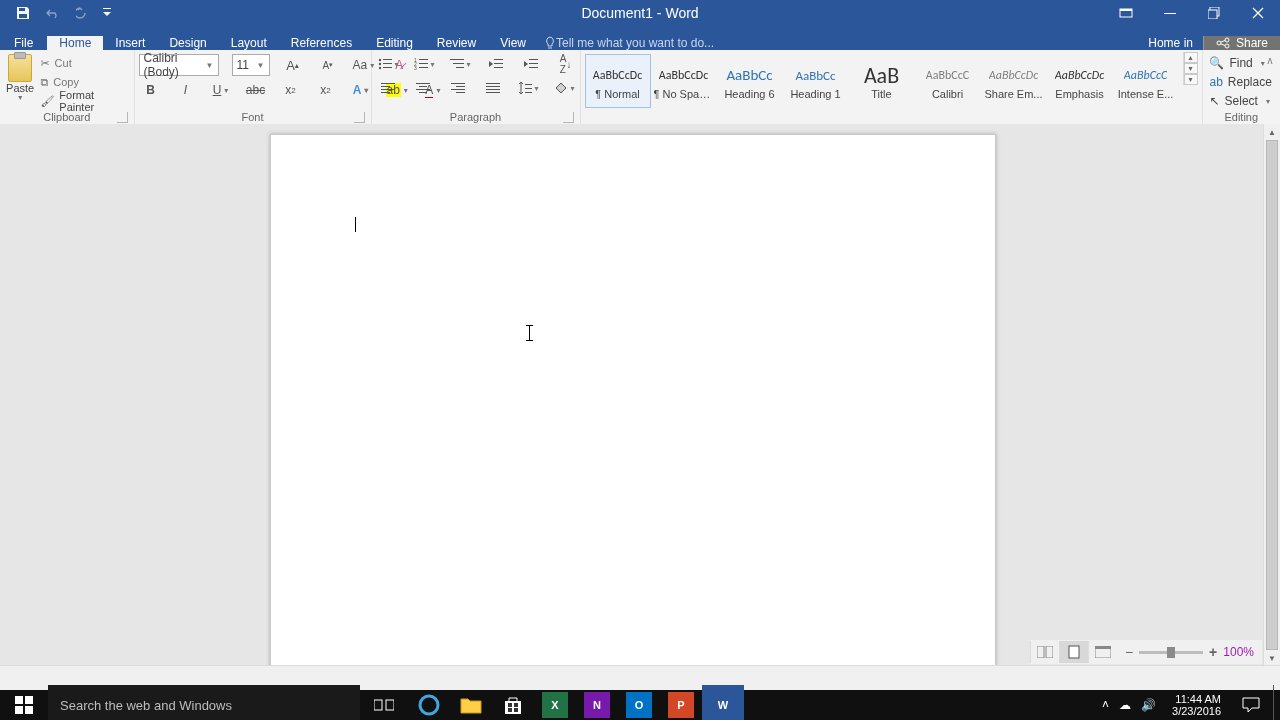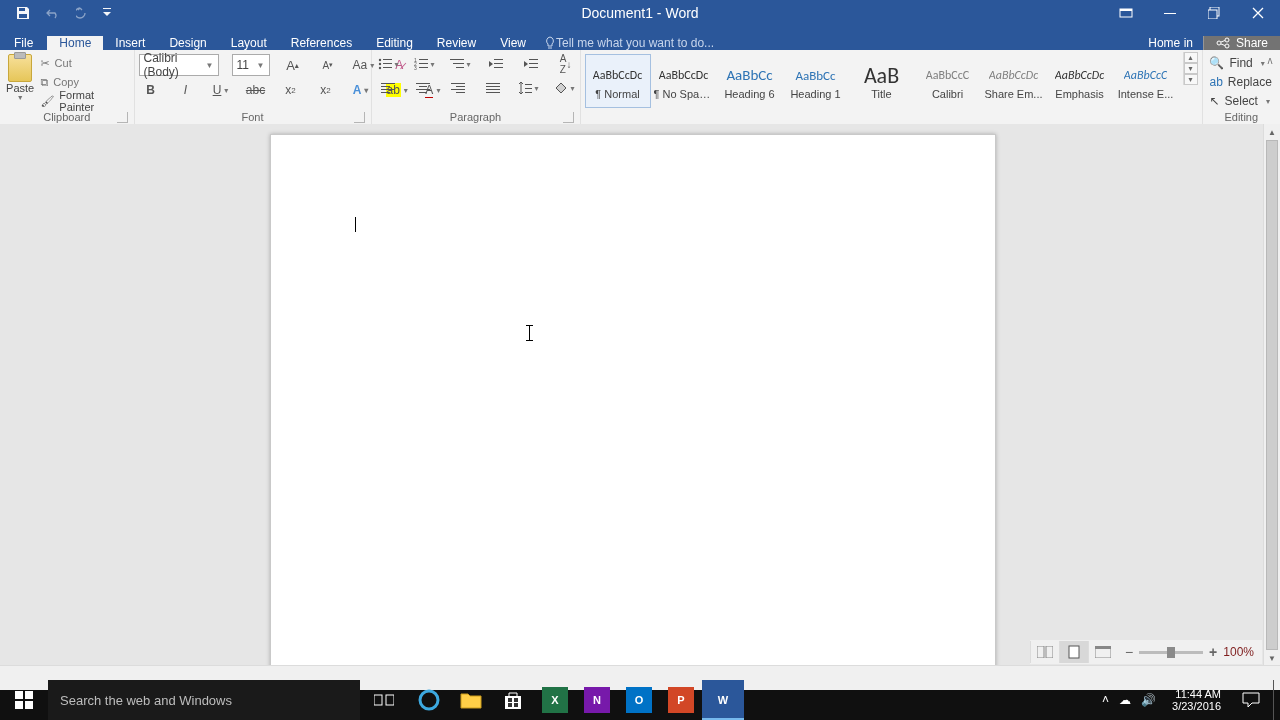--- a/index.html
+++ b/index.html
@@ -54,21 +54,21 @@
 .vscroll{position:absolute;right:0;top:0;bottom:26px;width:16px;background:#f0f0f0;border-left:1px solid #dcdcdc;display:flex;flex-direction:column}
 .vscroll .sbtn{height:16px;display:flex;align-items:center;justify-content:center;font-size:8px;color:#666}
 .vscroll .thumb{flex:1;margin:0 2px;background:#cdcdcd;border:1px solid #b8b8b8}
 .ruler-bar{position:absolute;right:0;bottom:0;left:0;height:26px;background:#f0f0f0;border-top:1px solid #dcdcdc;}
 .views{position:absolute;right:18px;bottom:28px;height:24px;display:flex;align-items:center;gap:0;background:#f0f0f0}
 .vbtn{width:28px;height:22px;display:flex;align-items:center;justify-content:center;border-left:1px solid #dcdcdc;color:#666}
 .zoom{display:flex;align-items:center;gap:6px;padding:0 8px}
 .zslider{width:64px;height:3px;background:#bcbcbc;position:relative}
 .zslider:before{content:"";position:absolute;left:50%;top:-4px;width:1px;height:11px;background:#8a8a8a}
 .zthumb{position:absolute;left:50%;top:-4px;width:8px;height:11px;background:#8a8a8a;transform:translateX(-50%)}
-.taskbar{height:30px;background:#101010;display:flex;align-items:flex-end;color:#fff;position:absolute;left:0;right:0;bottom:0}
+.taskbar{height:30px;background:#101010;display:flex;align-items:center;color:#fff;position:absolute;left:0;right:0;bottom:0}
 .tb-btn{width:48px;height:40px;display:flex;align-items:center;justify-content:center}
 .start svg{width:18px;height:18px}
 .search{flex:0 0 300px;height:40px;display:flex;align-items:center;background:#1a1a1a;color:#bdbdbd;padding-left:12px;font-size:13px}
 .tb-right{margin-left:auto;display:flex;align-items:center;gap:0}
 .tray{display:flex;align-items:center;gap:10px;padding:0 8px;color:#fff;font-size:12px}
 .clock{display:flex;flex-direction:column;align-items:flex-end;font-size:11px;line-height:12px;padding:0 8px}
 .tb-icon{width:42px;height:40px;display:flex;align-items:center;justify-content:center}
 .tb-icon.active{background:#2b579a}
 .tb-icon.active-u{box-shadow:inset 0 -2px 0 #76b9ed}
 .ico-box{width:26px;height:26px;display:flex;align-items:center;justify-content:center;font-size:11px;font-weight:bold;color:#fff}
@@ -451,21 +451,21 @@
           <rect width="16" height="12" fill="none" stroke="#888"></rect>
           <rect width="16" height="3" fill="#888"></rect>
         </svg>
       </div>
     <div class="zoom">
       <span style="font-size:14px;color:#666">−</span>
       <div class="zslider">
           <div class="zthumb"></div>
         </div>
       <span style="font-size:14px;color:#666;font-weight:bold">+</span>
-      <span style="color:#7f1d1d">100%</span>
+      <span style="color:#a21caf">100%</span>
     </div>
   </div>
 </div>
 
 <div class="taskbar">
   <div class="tb-btn start">
     <svg viewBox="0 0 18 18">
         <rect width="8" height="8" fill="#fff"></rect>
         <rect x="10" width="8" height="8" fill="#fff"></rect>
         <rect y="10" width="8" height="8" fill="#fff"></rect>

